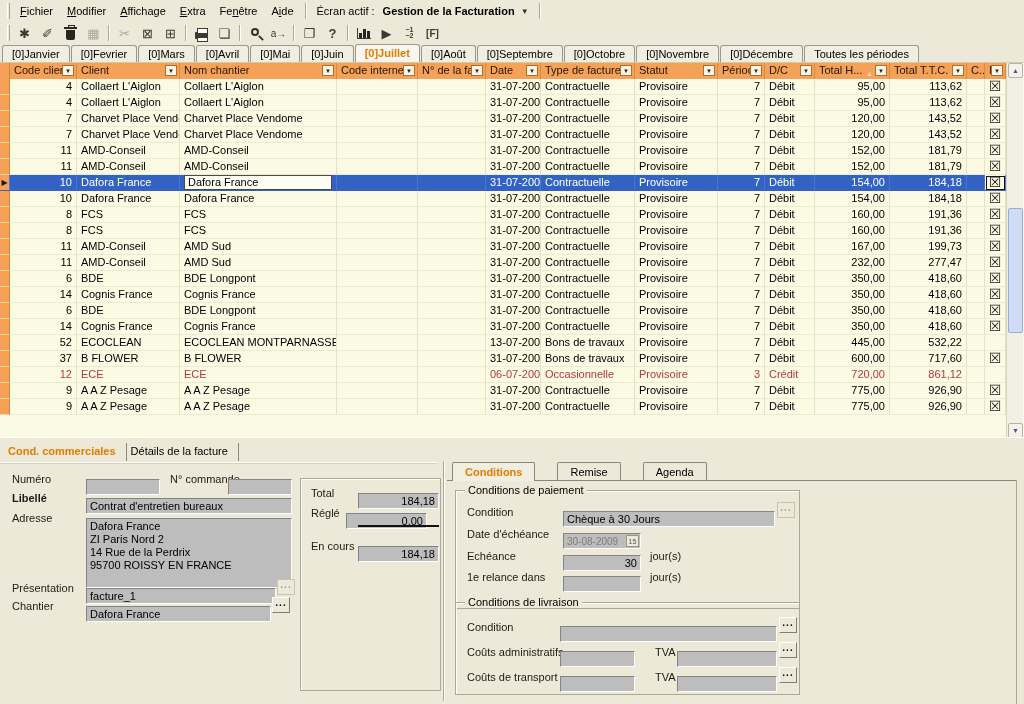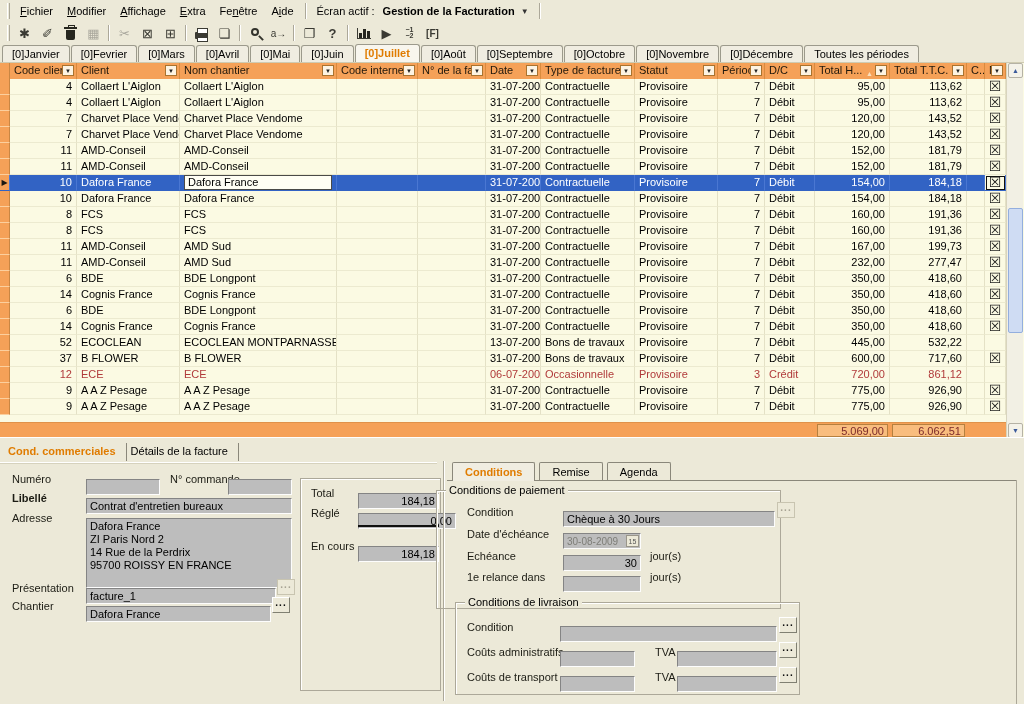--- a/index.html
+++ b/index.html
@@ -151,31 +151,31 @@
     text-align:center; color:#555;
   }
   
   #summary-box {
     position:absolute; left:300px; top:40px; width:141px; height:213px;
     border:1px solid #aca899; box-shadow:inset 1px 1px 0 #fff;
   }
   #summary-rule { position:absolute; left:358px; top:87px; width:81px; height:2px; background:#111; }
   
   #vsplit { position:absolute; left:443px; top:23px; width:2px; height:240px; border-left:1px solid #aca899; border-right:1px solid #fff; }
-  #cond-tabs { position:absolute; left:452px; top:24px; height:19px; display:flex; }
+  #cond-tabs { position:absolute; left:452px; top:24px; height:19px; display:flex;gap:18px; }
   .ctab {
     border:1px solid #8a877a; border-bottom:none; background:#ece9d8;
     padding:3px 12px; margin-right:4px; border-radius:2px 2px 0 0; cursor:default;
   }
   .ctab.active { color:#e07c00; font-weight:bold; background:#f0ede1; position:relative; z-index:2; }
   #cond-pageline { position:absolute; left:447px; top:42px; width:569px; height:1px; background:#8a877a; }
   #cond-pageright { position:absolute; left:1016px; top:42px; width:1px; height:225px; background:#aca899; }
   .groupbox { position:absolute; border:1px solid #aca899; box-shadow:inset 1px 1px 0 #fff; }
   .grouplegend { position:absolute; top:-7px; left:9px; background:#ece9d8; padding:0 3px; }
-  #grp-paiement { left:436px; top:52px; width:345px; height:119px; }
+  #grp-paiement { left:455px; top:52px; width:345px; height:119px; }
   #grp-livraison { left:455px; top:164px; width:345px; height:93px; }
 </style>
 </head>
 <body>
 
 <div id="menubar">
   <span class="mgrip"></span>
   <span id="menu-items"><span class="mitem"><u>F</u>ichier</span><span class="mitem"><u>M</u>odifier</span><span class="mitem"><u>A</u>ffichage</span><span class="mitem"><u>E</u>xtra</span><span class="mitem">Fe<u>n</u>être</span><span class="mitem">A<u>i</u>de</span></span>
   <span class="msep"></span>
   <span id="screen-label">Écran actif :</span>
@@ -639,24 +639,20 @@
         <div class="cell">Contractuelle</div>
         <div class="cell">Provisoire</div>
         <div class="cell r">7</div>
         <div class="cell">Débit</div>
         <div class="cell r">775,00</div>
         <div class="cell r">926,90</div>
         <div class="cell center"></div>
         <div class="cell center m-cell"><span class="xmark">☒</span></div>
       </div>
     </div>
-  <div id="grid-totals">
-    <span class="totalbox" id="total-ht-box">5.069,00</span>
-    <span class="totalbox" id="total-ttc-box">6.062,51</span>
-  </div>
   <div id="vscroll">
     <span class="sbtn" id="sb-up">▲</span>
     <span id="sb-thumb"></span>
     <span class="sbtn" id="sb-down">▼</span>
   </div>
 </div>
 
 <div id="detail">
   <div id="detail-tabs">
       <span class="dtab active">Cond. commerciales</span>
@@ -685,21 +681,21 @@
   <span class="dots disabled" style="left:277px; top:141px;">...</span>
 
   <span class="flabel" style="left:12px; top:162px;">Chantier</span>
   <span class="ginput" style="left:86px; top:159px; width:185px;">Dafora France</span>
   <span class="dots" style="left:272px; top:159px;">...</span>
 
   <div id="summary-box"></div>
   <span class="flabel" style="left:311px; top:49px;">Total</span>
   <span class="ginput r" style="left:358px; top:46px; width:81px;">184,18</span>
   <span class="flabel" style="left:311px; top:69px;">Réglé</span>
-  <span class="ginput r" style="left:358px; top:66px; width:98px;">0,00</span>
+  <span class="ginput r" style="left:346px; top:66px; width:81px;">0,00</span>
   <div id="summary-rule"></div>
   <span class="flabel" style="left:311px; top:102px;">En cours</span>
   <span class="ginput r" style="left:358px; top:99px; width:81px;">184,18</span>
 
   <div id="vsplit"></div>
   <div id="cond-tabs">
       <span class="ctab active">Conditions</span>
       <span class="ctab">Remise</span>
       <span class="ctab">Agenda</span>
     </div>

